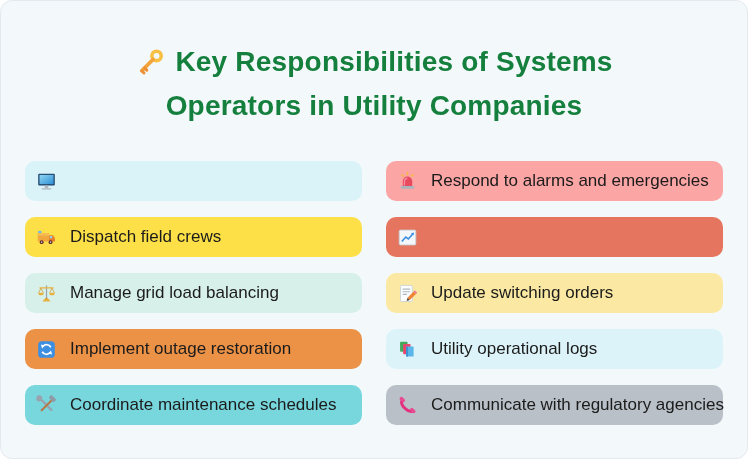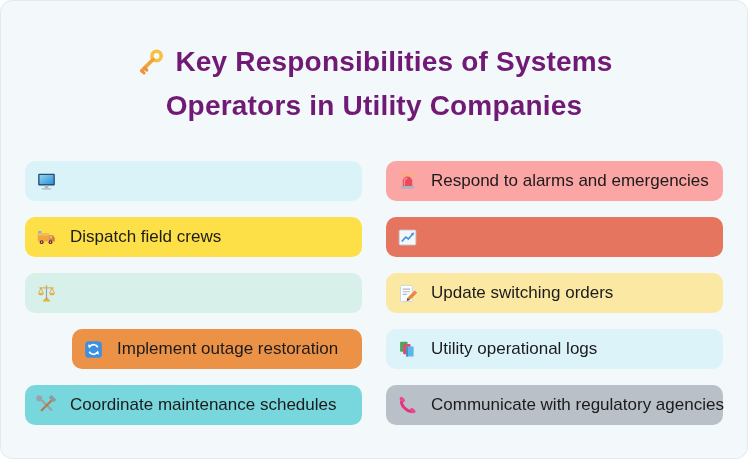--- a/index.html
+++ b/index.html
@@ -22,21 +22,21 @@
   }
   .card .icon{width:22px;height:22px;flex:none;display:flex;align-items:center;justify-content:center;}
   .card .label{font-size:17px;color:#1b1b1b;white-space:nowrap;}
 </style>
 </head>
 <body>
 
 <div class="page">
 
   <div class="header">
-    <h1 class="title" style="color: #701a75;">
+    <h1 class="title" style="color: #15803d;">
       <span class="key-icon">
         <svg width="30" height="30" viewBox="0 0 32 32">
           <circle cx="23" cy="9.5" r="5" fill="none" stroke="#f7c043" stroke-width="3.8"></circle>
           <path d="M19.3 13.2 L7.2 25.3" stroke="#f2a43a" stroke-width="3.8" stroke-linecap="round"></path>
           <path d="M10.2 22.3 l2.4 2.4 M7.2 25.3 l2.4 2.4" stroke="#ee9036" stroke-width="3.2" stroke-linecap="round"></path>
         </svg>
       </span><span>Key Responsibilities of Systems</span><br>
       <span>Operators in Utility Companies</span>
     </h1>
   </div>
@@ -85,23 +85,24 @@
             <rect x="11.3" y="2.8" width="1.4" height="15" fill="#9aa4ad"></rect>
             <rect x="3.8" y="4.8" width="16.4" height="1.5" rx="0.7" fill="#e8b13c"></rect>
             <path d="M5.7 6 L3.1 11 M5.7 6 L8.3 11" stroke="#cf9a33" stroke-width="0.9"></path>
             <path d="M18.3 6 L15.7 11 M18.3 6 L20.9 11" stroke="#cf9a33" stroke-width="0.9"></path>
             <path d="M2.5 11 a3.2 2.9 0 0 0 6.4 0 z" fill="#e8b13c"></path>
             <path d="M15.1 11 a3.2 2.9 0 0 0 6.4 0 z" fill="#e8b13c"></path>
             <rect x="10.6" y="17" width="2.8" height="1.6" fill="#d89a2e"></rect>
             <path d="M7.5 21 h9 l-2 -2.6 h-5 z" fill="#e8b13c"></path>
           </svg>
         </span>
+        <span class="label">Manage grid load balancing</span>
       </div>
 
-      <div class="card" style="background: rgb(236, 146, 71); margin-left: 47px;">
+      <div class="card" style="background: rgb(236, 146, 71);">
         <span class="icon">
           <svg width="21" height="21" viewBox="0 0 24 24">
             <rect x="2.5" y="2.5" width="19" height="19" rx="4.2" fill="#3d8fe2"></rect>
             <path d="M16.9 9.4 A5.4 5.4 0 0 0 7.9 8.6" stroke="#ffffff" stroke-width="2" fill="none"></path>
             <polygon points="5.6,6.4 9.9,7.4 6.9,10.8" fill="#ffffff"></polygon>
             <path d="M7.1 14.6 A5.4 5.4 0 0 0 16.1 15.4" stroke="#ffffff" stroke-width="2" fill="none"></path>
             <polygon points="18.4,17.6 14.1,16.6 17.1,13.2" fill="#ffffff"></polygon>
           </svg>
         </span>
         <span class="label">Implement outage restoration</span>

